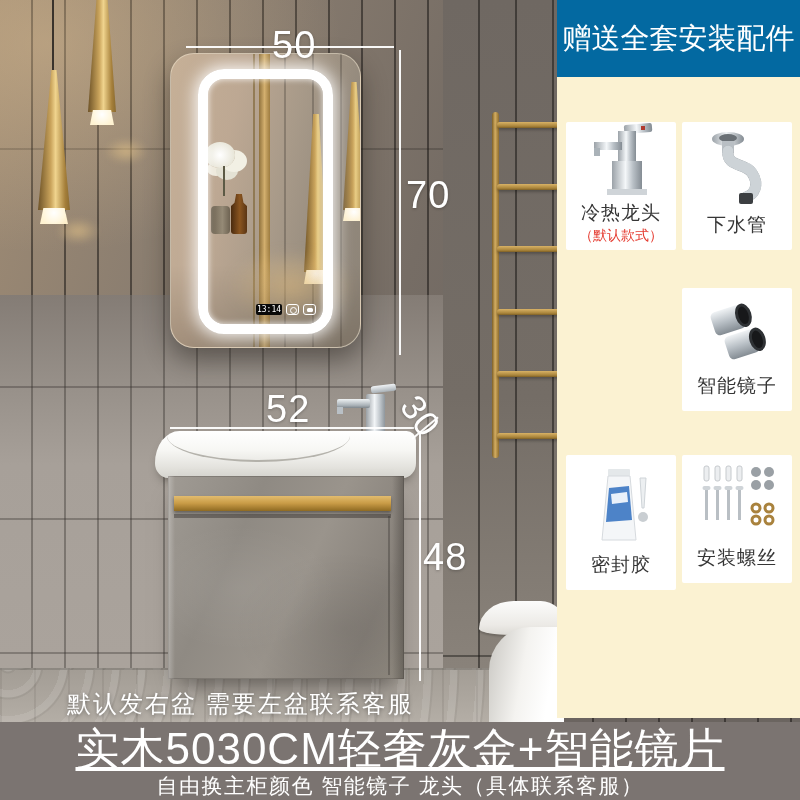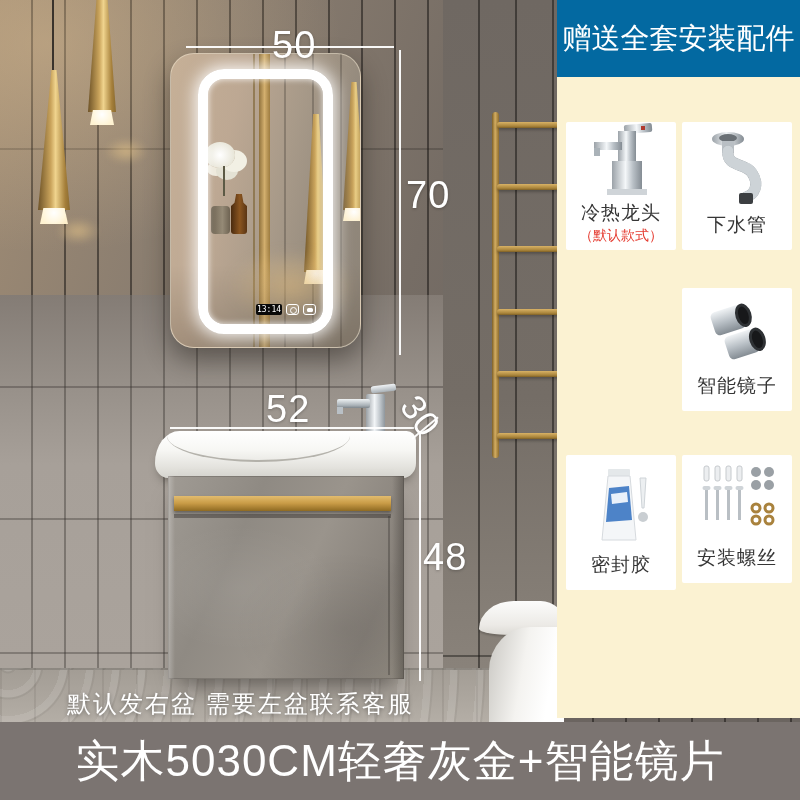--- a/index.html
+++ b/index.html
@@ -153,21 +153,21 @@
   .c1{left:9px;top:45px;height:128px;padding-bottom:5px;}
   .c2{left:125px;top:45px;height:128px;}
   .c3{left:9px;top:211px;height:123px;}
   .c4{left:125px;top:211px;height:123px;}
   .c5{left:9px;top:378px;height:135px;}
   .c6{left:125px;top:378px;height:128px;}
 
   
   .bottombar{position:absolute;left:0;top:722px;width:800px;height:78px;z-index:6;
     display:flex;flex-direction:column;align-items:center;justify-content:center;color:#fff;}
-  .bb-title{font-size:44px;font-weight:500;letter-spacing:1px;line-height:48px;white-space:nowrap;}
+  .bb-title{font-size:44px;font-weight:500;letter-spacing:1px;line-height:48px;white-space:nowrap;text-decoration:underline;}
   .bb-sub{font-size:21px;font-weight:400;letter-spacing:1.5px;line-height:24px;margin-top:1px;white-space:nowrap;}
 </style>
 </head>
 <body>
 
 <div class="stage">
 
   <div class="photo">
     <div class="wall-dark"></div>
     <div class="wall-light"></div>
@@ -373,15 +373,16 @@
               <circle cx="77" cy="60" r="4"></circle>
           </g>
         </svg>
       </div>
       <div class="label">安装螺丝</div>
     </div>
   </div>
 
   <div class="bottombar" style="background:#7b7471">
     <div class="bb-title">实木5030CM轻奢灰金+智能镜片</div>
+    <div class="bb-sub">自由换主柜颜色 智能镜子 龙头（具体联系客服）</div>
   </div>
 
 </div>
 
 </body></html>

